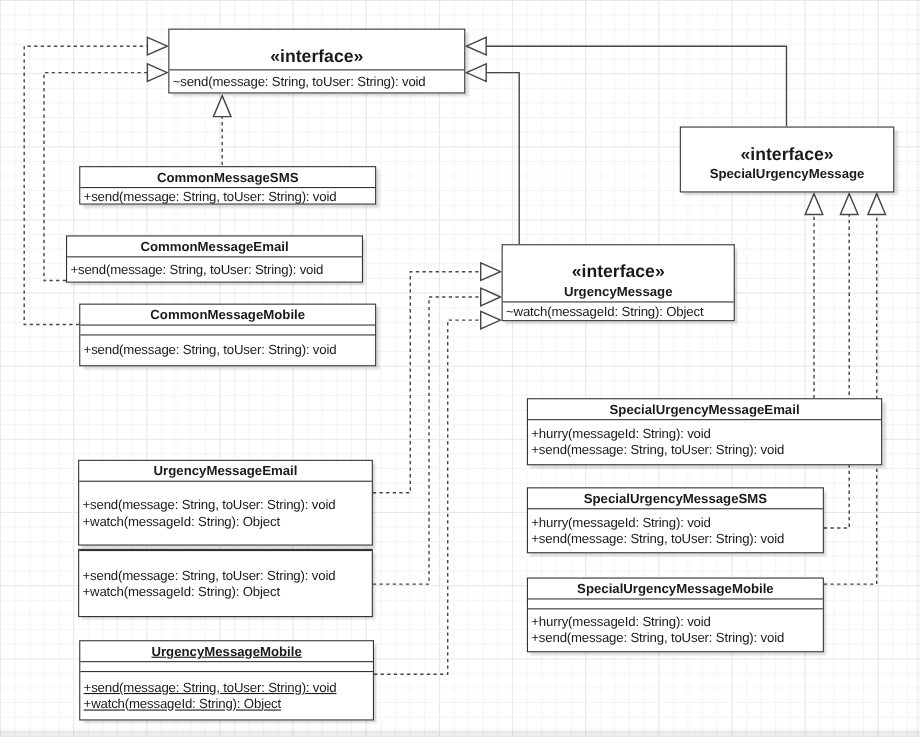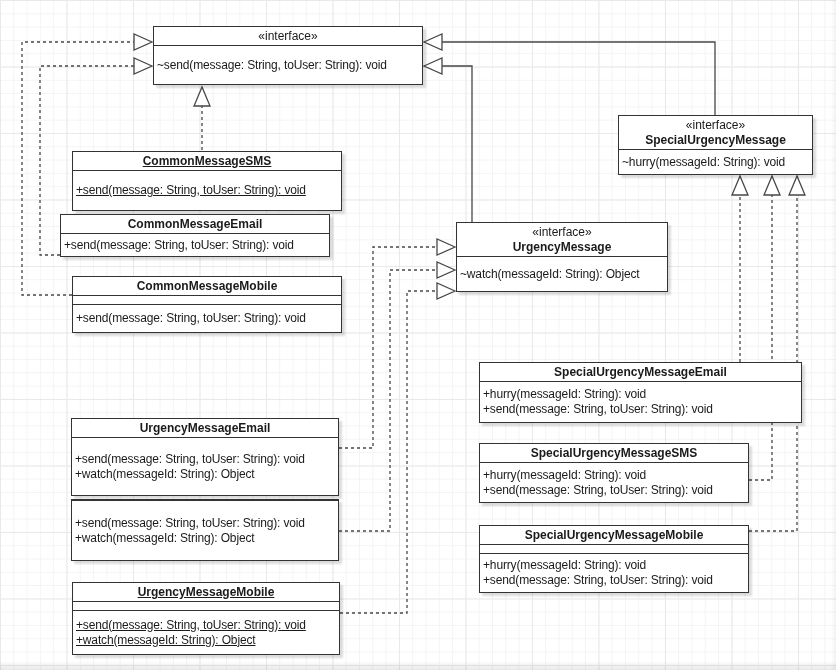--- a/index.html
+++ b/index.html
@@ -50,22 +50,23 @@
     font-size: 12px;
     line-height: 1.25;
   }
   .node .title {
     text-align: center;
     padding: 2px 2px 1px 2px;
     flex: 0 0 auto;
   }
   .node .title .stereotype {
     display: block;
-    font-weight: normal;
-    font-size: 12px;
+    font-weight: bold;
+    font-size: 16px;
+    margin-top: 13px;
   }
   .node .title .cname {
     display: block;
     font-weight: bold;
     font-size: 12px;
   }
   .node .attrs-empty {
     flex: 0 0 9px;
     border-top: 1.4px solid var(--stroke);
   }
@@ -159,21 +160,21 @@
 
   <div class="node" style="left:153px; top:26px; width:270px; height:59px;">
     <div class="title">
       <span class="stereotype">«interface»</span>
     </div>
     <div class="methods">
       <div>~send(message: String, toUser: String): void</div>
     </div>
   </div>
 
-  <div class="node" style="left:72px; top:151px; width:270px; height:60px;text-decoration:underline;">
+  <div class="node" style="left:72px; top:151px; width:270px; height:35px;">
     <div class="title">
       <span class="cname">CommonMessageSMS</span>
     </div>
     <div class="methods">
       <div>+send(message: String, toUser: String): void</div>
     </div>
   </div>
 
   <div class="node" style="left:60px; top:214px; width:270px; height:43px;">
     <div class="title">
@@ -201,23 +202,20 @@
     </div>
     <div class="methods">
       <div>~watch(messageId: String): Object</div>
     </div>
   </div>
 
   <div class="node" style="left:618px; top:115px; width:195px; height:60px;">
     <div class="title">
       <span class="stereotype">«interface»</span>
       <span class="cname">SpecialUrgencyMessage</span>
-    </div>
-    <div class="methods">
-      <div>~hurry(messageId: String): void</div>
     </div>
   </div>
 
   <div class="node" style="left:479px; top:362px; width:323px; height:61px;">
     <div class="title">
       <span class="cname">SpecialUrgencyMessageEmail</span>
     </div>
     <div class="methods">
       <div>+hurry(messageId: String): void</div>
       <div>+send(message: String, toUser: String): void</div>

